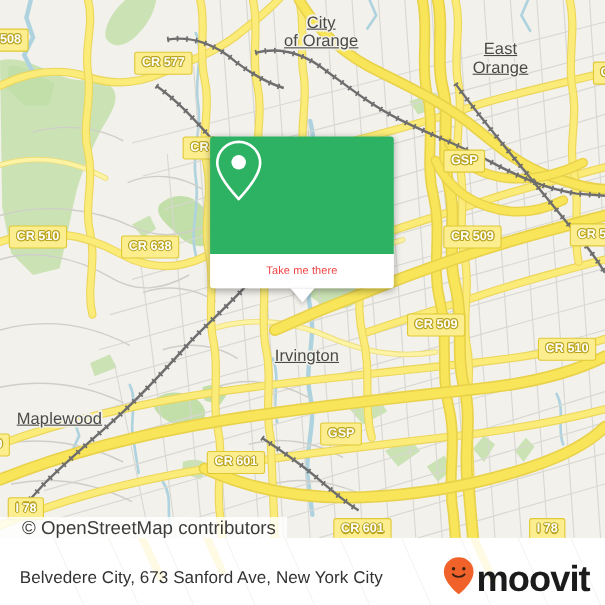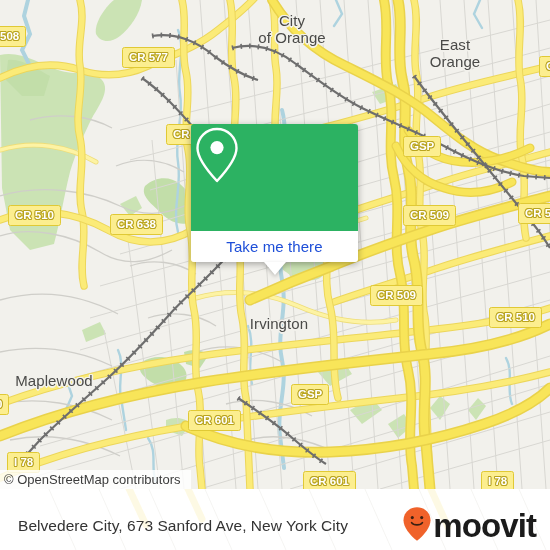--- a/index.html
+++ b/index.html
@@ -28,20 +28,21 @@
     line-height: 17px;
     white-space: pre;
     text-align: center;
     letter-spacing: .1px;
     text-shadow:
       1.5px 0 0 #f2f1ec, -1.5px 0 0 #f2f1ec,
       0 1.5px 0 #f2f1ec, 0 -1.5px 0 #f2f1ec,
       1px 1px 0 #f2f1ec, -1px -1px 0 #f2f1ec,
       1px -1px 0 #f2f1ec, -1px 1px 0 #f2f1ec;
     pointer-events: none;
+    text-decoration: underline;
   }
 
   
   .shield {
     position: absolute;
     background: #fcee8f;
     border: 1.6px solid #e0c935;
     border-radius: 2.5px;
     color: #ffffff;
     font-size: 11.5px;
@@ -54,24 +55,24 @@
       0 1px 0 #b9a420, 0 -1px 0 #b9a420,
       .7px .7px 0 #b9a420, -.7px -.7px 0 #b9a420,
       .7px -.7px 0 #b9a420, -.7px .7px 0 #b9a420;
   }
 
   
   #attribution {
     position: absolute;
     left: 0; top: 470px;
     height: 19px;
-    padding: 0 10px 0 4px;
+    padding: 0 10px 0 20px;
     background: rgba(255,255,255,.82);
     display: flex; align-items: center;
-    font-size: 13px;
+    font-size: 17px;
     color: #3c3c3c;
     white-space: nowrap;
   }
 
   
   #info-card {
     position: absolute;
     left: 191px; top: 124px;
     width: 167px;
     border-radius: 3px;
@@ -85,22 +86,22 @@
   }
   #card-footer {
     position: relative;
     height: 31px;
     background: #ffffff;
     border-radius: 0 0 3px 3px;
     display: flex; align-items: center; justify-content: center;
     cursor: pointer;
   }
   #card-footer-label {
-    font-size: 15px;
-    color: #1d4ed8;
+    font-size: 10px;
+    color: #ef4444;
     letter-spacing: .1px;
   }
   #card-pointer {
     position: absolute;
     left: 50%; top: 100%;
     margin-left: -11px;
     width: 0; height: 0;
     border-left: 11px solid transparent;
     border-right: 11px solid transparent;
     border-top: 13px solid #ffffff;

